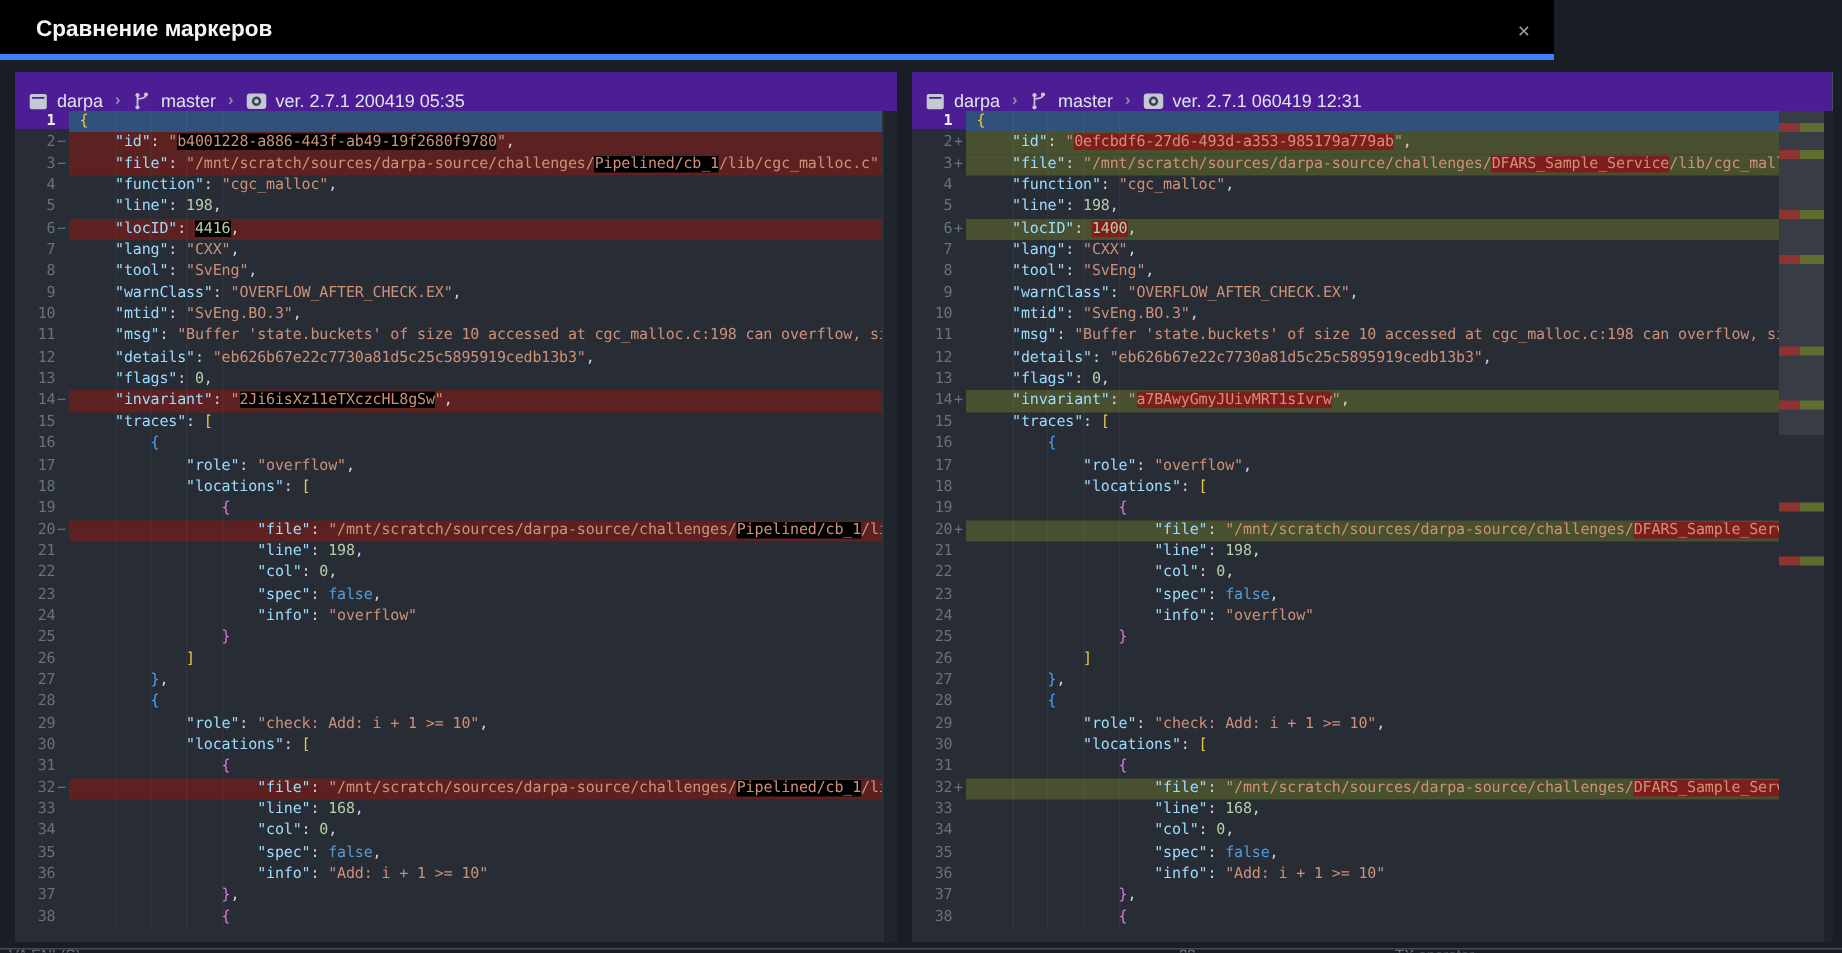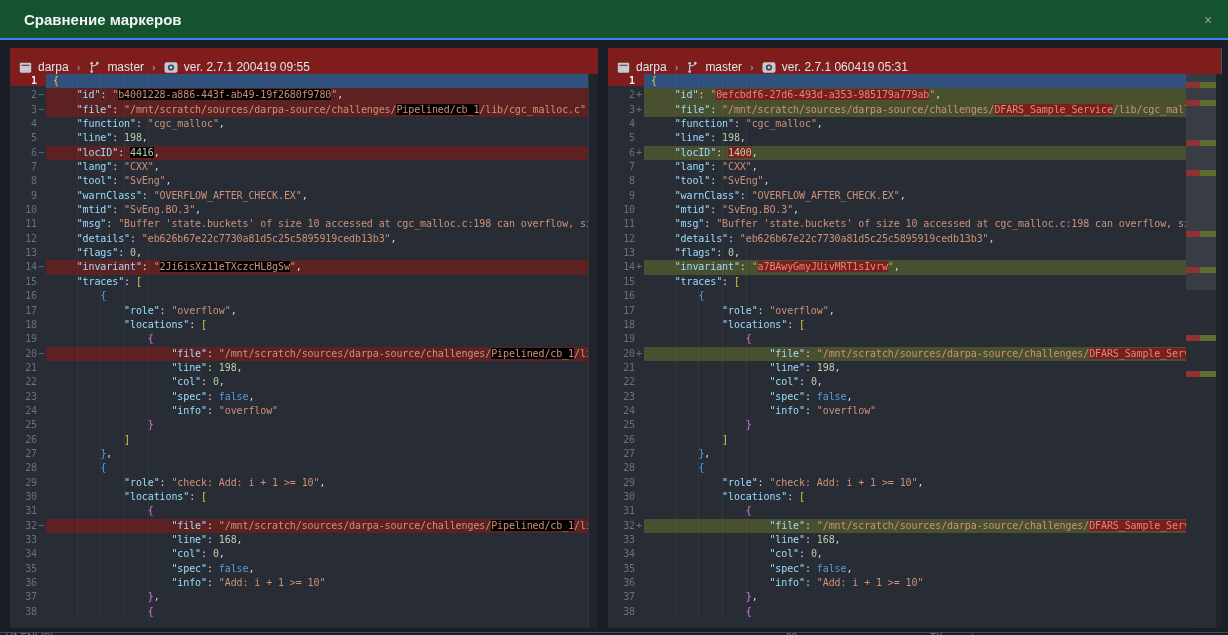--- a/index.html
+++ b/index.html
@@ -2,30 +2,30 @@
 <html><head>
 <meta charset="utf-8">
 <style>
   * { margin:0; padding:0; box-sizing:border-box; }
   html,body { width:1228px; height:635px; }
   body {
     position:relative; background:#191d26; overflow:hidden;
     font-family:"Liberation Sans", sans-serif; color:#dfe4ea;
   }
   
-  .titlebar { position:absolute; left:0; top:0; width:1228px; height:40px;
-    background:#14532d; border-bottom:2px solid #3b82f6; }
+  .titlebar { position:absolute; left:0; top:0; width:1036px; height:40px;
+    background:#000000; border-bottom:4px solid #3b82f6; }
   .title { position:absolute; left:24px; top:11px; font-size:15px; font-weight:bold; color:#f2f4f7; }
   .close { position:absolute; right:10px; top:10px; width:20px; height:20px;
     color:#9aa3b1; font-size:14px; line-height:20px; text-align:center; cursor:pointer; }
   
   .panel { position:absolute; top:48px; height:580px; background:#272c35; }
   .panel.pleft  { left:10px;  width:588px; }
   .panel.pright { left:608px; width:614px; border-right:1px solid #454d59; }
-  .crumbbar { position:absolute; top:0; left:0; right:0; height:38px; background:#7f1d1d;
+  .crumbbar { position:absolute; top:0; left:0; right:0; height:38px; background:#4c1d95;
     display:flex; align-items:center; padding:17px 9px; font-size:12px; color:#dfe4ea; }
   .crumb { display:flex; align-items:center; gap:6px; cursor:pointer; white-space:nowrap; }
   .crumb svg { display:block; }
   .chev { color:#8a93a1; font-weight:bold; font-size:11px; margin:0 8px; }
   
   .editor { position:absolute; top:26px; bottom:0; left:0; width:578px; overflow:hidden; }
   .row { display:flex; height:14.35px; font-family:"DejaVu Sans Mono", monospace;
     font-size:10px; line-height:14.4px; letter-spacing:-0.1px; }
   .gut { flex:0 0 36px; display:flex; color:#67717f; }
   .num { flex:1; text-align:right; }
@@ -88,21 +88,21 @@
         </svg>
       <span>master</span>
     </span>
     <span class="chev">›</span>
     <span class="crumb">
       <svg width="14" height="13" viewBox="0 0 16 15">
           <rect x="0.5" y="1.5" width="15" height="12" rx="2.5" fill="#c3cad4"></rect>
           <circle cx="8" cy="7.5" r="3.6" fill="#3a414e"></circle>
           <circle cx="8" cy="7.5" r="1.7" fill="#c3cad4"></circle>
         </svg>
-      <span>ver. 2.7.1 200419 09:55</span>
+      <span>ver. 2.7.1 200419 05:35</span>
     </span>
   </div>
   <div class="editor">
     <div class="guide" style="left:67px"></div>
     <div class="guide" style="left:90px"></div>
     <div class="guide" style="left:114px"></div>
     <div class="guide" style="left:138px"></div>
   <div class="row r-sel">
         <span class="gut">
           <span class="num">1</span>
@@ -391,21 +391,21 @@
         </svg>
       <span>master</span>
     </span>
     <span class="chev">›</span>
     <span class="crumb">
       <svg width="14" height="13" viewBox="0 0 16 15">
           <rect x="0.5" y="1.5" width="15" height="12" rx="2.5" fill="#c3cad4"></rect>
           <circle cx="8" cy="7.5" r="3.6" fill="#3a414e"></circle>
           <circle cx="8" cy="7.5" r="1.7" fill="#c3cad4"></circle>
         </svg>
-      <span>ver. 2.7.1 060419 05:31</span>
+      <span>ver. 2.7.1 060419 12:31</span>
     </span>
   </div>
   <div class="editor">
     <div class="guide" style="left:67px"></div>
     <div class="guide" style="left:90px"></div>
     <div class="guide" style="left:114px"></div>
     <div class="guide" style="left:138px"></div>
   <div class="row r-sel">
         <span class="gut">
           <span class="num">1</span>

